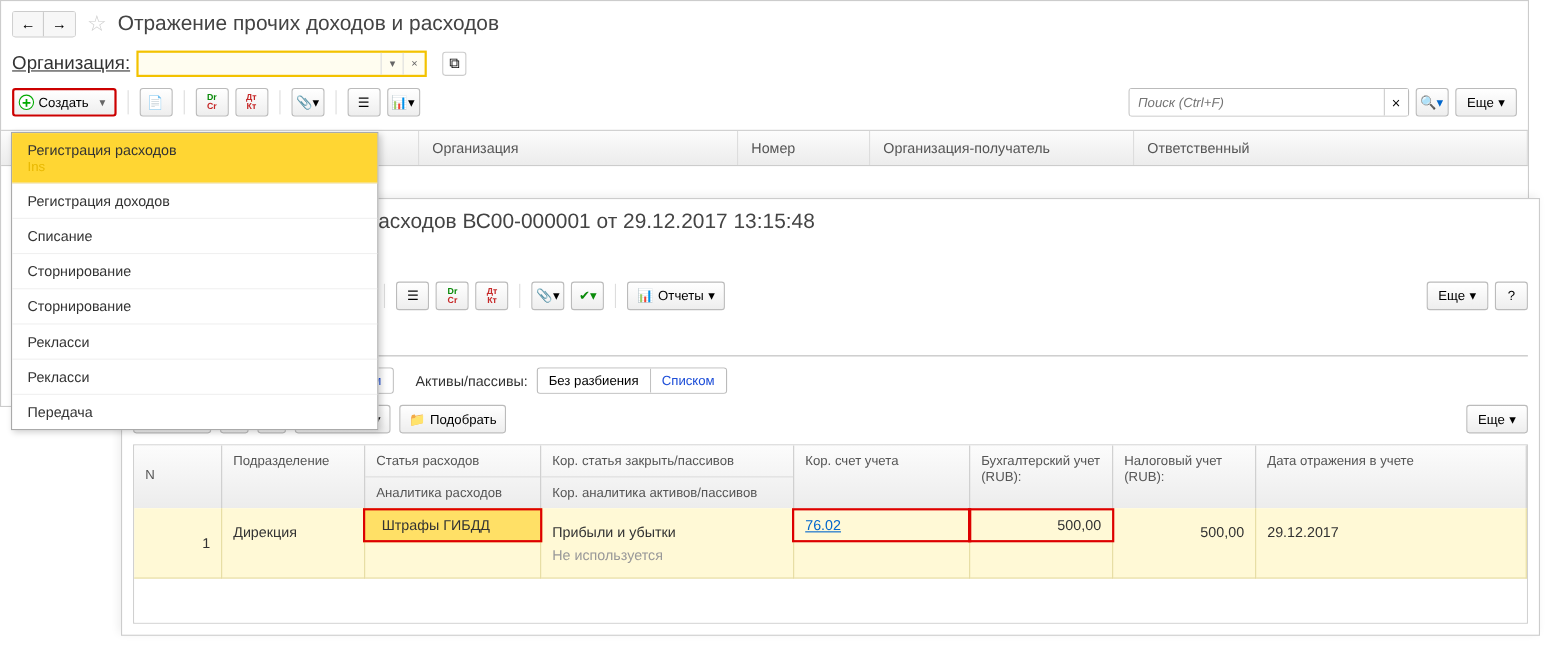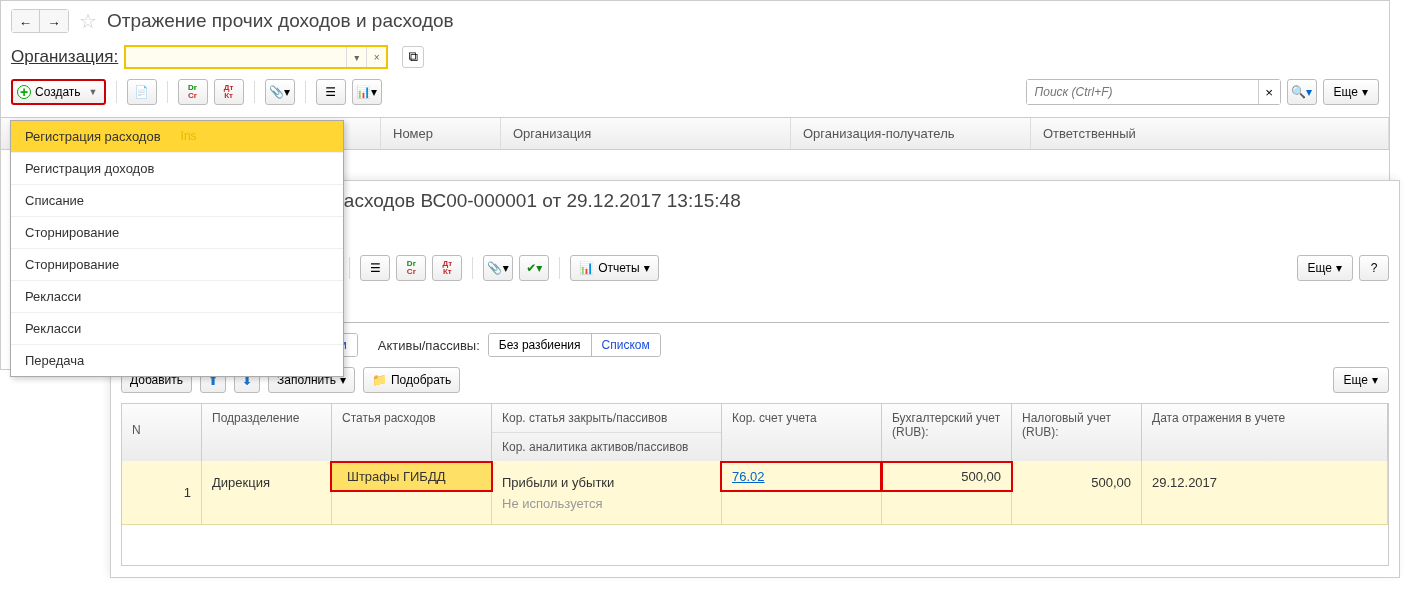--- a/index.html
+++ b/index.html
@@ -36,23 +36,23 @@
 .search-wrap { margin-left: auto; display: flex; gap: 6px; align-items: center; }
 .search-box { display: flex; border: 1px solid #bbb; border-radius: 3px; height: 26px; width: 255px; }
 .search-input { border: none; flex: 1; padding: 0 8px; outline: none; font-style: italic; color: #999; font-size: 12px; }
 .search-clr { width: 22px; border: none; border-left: 1px solid #ccc; background: #fff; cursor: pointer; }
 .btn-more { padding: 0 10px; }
 
 .table-hdr { display: flex; background: linear-gradient(#fcfcfc,#ececec); border-top: 1px solid #ccc; border-bottom: 1px solid #ccc; margin-top: 6px; }
 .th { padding: 8px 12px; border-right: 1px solid #ddd; color: #555; font-size: 13px; }
 
 .menu { position: absolute; left: 10px; top: 120px; width: 334px; background: #fff; border: 1px solid #aaa; box-shadow: 2px 2px 6px rgba(0,0,0,0.2); z-index: 5; }
-.menu-item { display: flex; padding: 8px 14px; cursor: pointer; border-bottom: 1px solid #f0f0f0; font-size: 13px; }
+.menu-item { display: flex; padding: 8px 14px; cursor: pointer; border-bottom: 1px solid #f0f0f0; font-size: 13px; flex-direction: column; }
 .menu-item.hl { background: #ffd633; }
-.menu-item .shortcut { color: #e8b800; font-size: 12px; margin-left: 20px; }
+.menu-item .shortcut { color: #e8b800; font-size: 12px; }
 .menu-item:last-child { border-bottom: none; }
 
 .nav-tabs { display: flex; gap: 16px; padding: 6px 10px; font-size: 13px; }
 .nav-tab { cursor: pointer; color: #0066aa; text-decoration: underline; }
 .nav-tab.active { color: #333; text-decoration: none; }
 
 .tbar2 { display: flex; align-items: center; padding: 6px 10px; gap: 6px; }
 .btn-yellow { background: linear-gradient(#ffe066,#ffc700); border: 1px solid #d9a400; font-weight: bold; padding: 0 12px; height: 28px; }
 
 .tabs2 { display: flex; margin: 6px 10px 0; }
@@ -131,22 +131,22 @@
       <div class="search-box">
         <input class="search-input" placeholder="Поиск (Ctrl+F)" style="">
         <button class="search-clr">×</button>
       </div>
       <button class="ico-btn" style="color:#06c">🔍▾</button>
       <button class="btn btn-more"><span>Еще</span> ▾</button>
     </div>
   </div>
   <div class="table-hdr">
     <div class="th" style="width:380px">&nbsp;</div>
+    <div class="th" style="width:290px">Организация</div>
     <div class="th" style="width:120px">Номер</div>
-    <div class="th" style="width:290px">Организация</div>
     <div class="th" style="width:240px">Организация-получатель</div>
     <div class="th" style="flex:1">Ответственный</div>
   </div>
 </div>
 
 <div class="menu">
   <div class="menu-item hl">
     <span>Регистрация расходов</span>
     <span class="shortcut">Ins</span>
   </div>
@@ -243,20 +243,21 @@
   <div class="exp-table">
     <div class="exp-hdr">
       <div class="exp-hdr-grp" style="width:80px">
           <div class="exp-th" style="height:52px;display:flex;align-items:center">N</div>
         </div>
       <div class="exp-hdr-grp" style="width:130px">
         <div class="exp-th">Подразделение</div>
       </div>
       <div class="exp-hdr-grp" style="width:160px">
         <div class="exp-th">Статья расходов</div>
+        <div class="exp-th">Аналитика расходов</div>
       </div>
       <div class="exp-hdr-grp" style="width:230px">
         <div class="exp-th">Кор. статья закрыть/пассивов</div>
         <div class="exp-th">Кор. аналитика активов/пассивов</div>
       </div>
       <div class="exp-hdr-grp" style="width:160px">
           <div class="exp-th" style="height:52px">Кор. счет учета</div>
         </div>
       <div class="exp-hdr-grp" style="width:130px">
           <div class="exp-th" style="height:52px">Бухгалтерский учет (RUB):</div>

